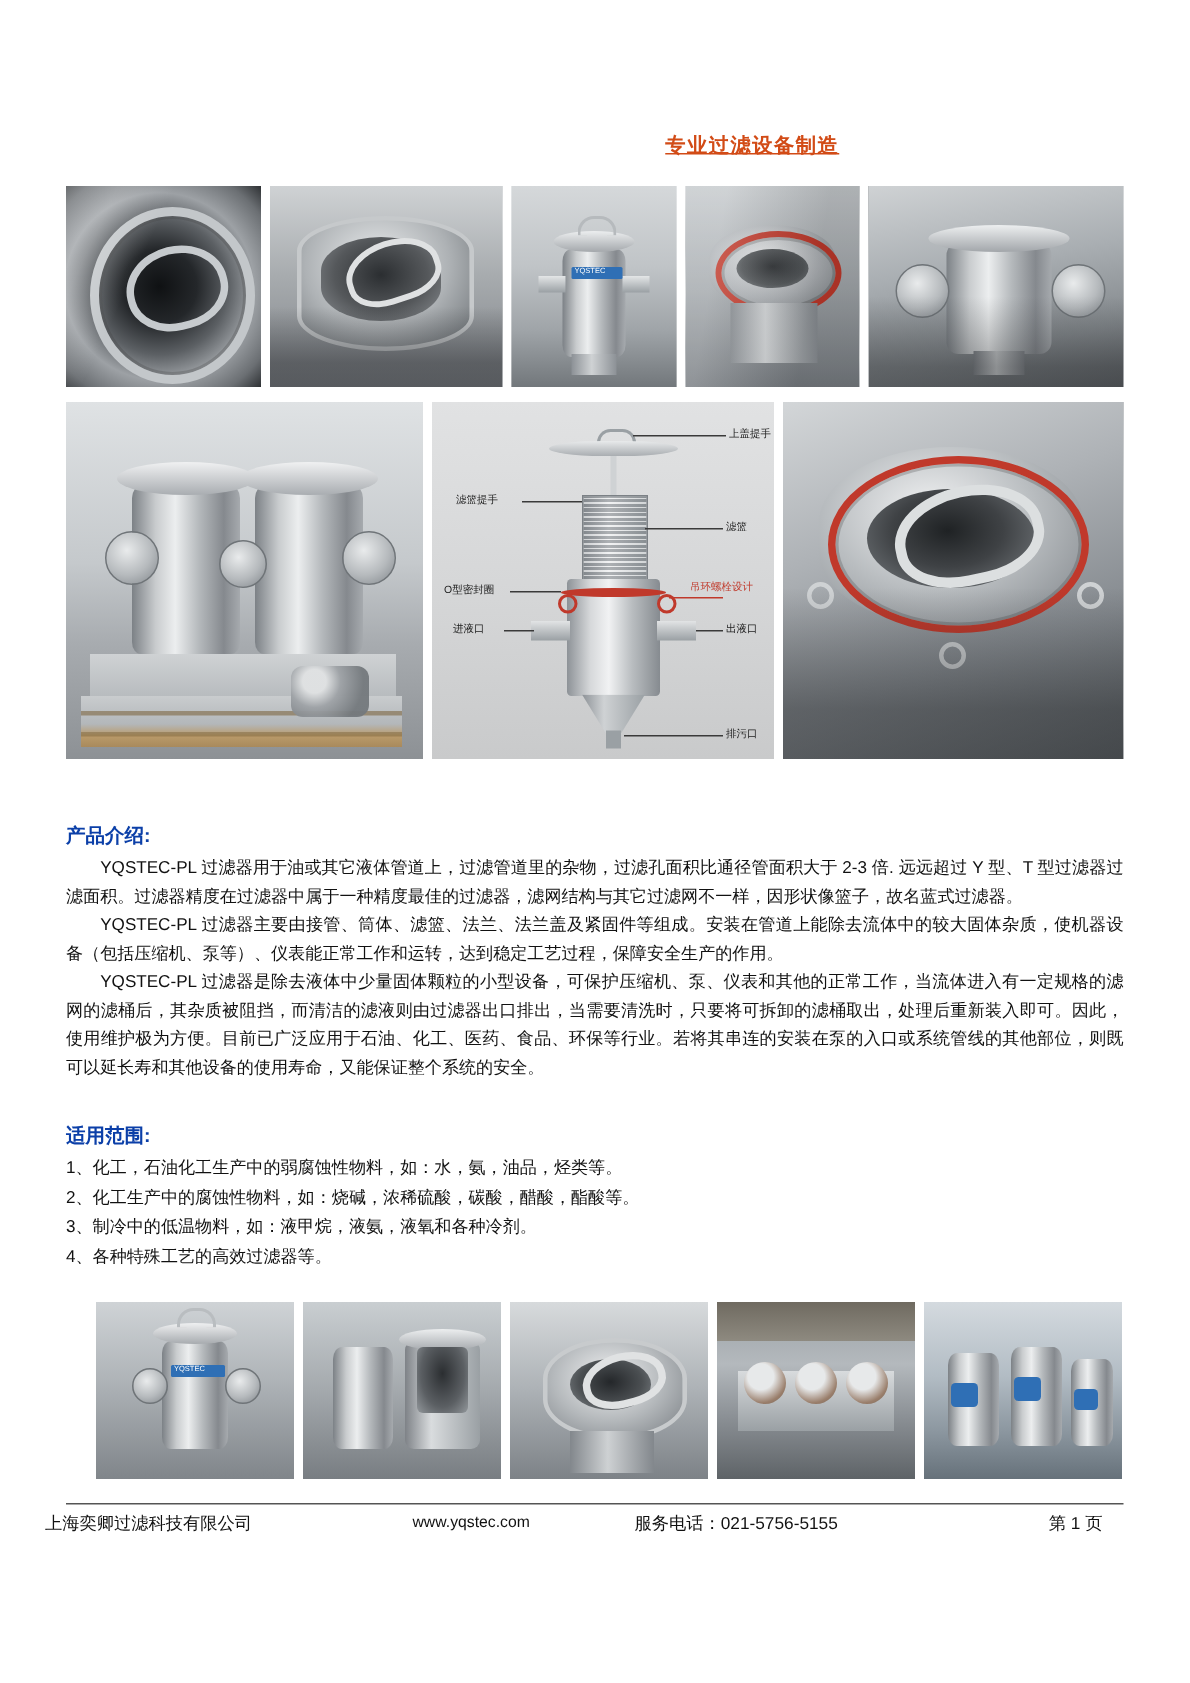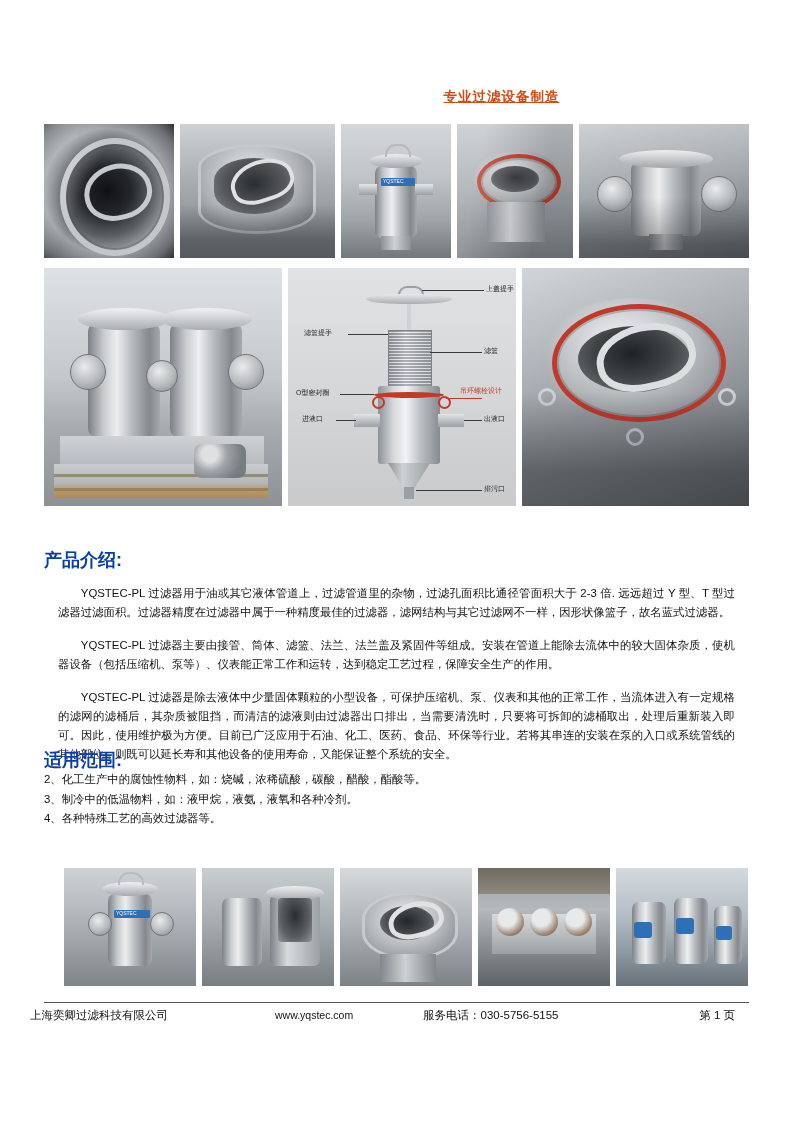--- a/index.html
+++ b/index.html
@@ -115,28 +115,28 @@
   .dg-lbl {
     position:absolute; font-size:7px; color:#1d1d1d; white-space:nowrap;
     font-family:"Liberation Sans", sans-serif;
   }
   .dg-lbl.red { color:#c0392b; }
   .dg-line { position:absolute; height:1px; background:#3a3a3a; }
   .dg-line.red { background:#c0392b; }
 
   
   .sec-title {
-    position:absolute; font-size:18px; font-weight:bold; color:#0b3fa8;
+    position:absolute; font-size:13px; font-weight:bold; color:#0b3fa8;
     font-family:"Liberation Sans", sans-serif;
   }
   .body-text {
     position:absolute; font-size:11.4px; line-height:19px; color:#111;
     text-align:justify; text-justify:inter-ideograph;
   }
-  .body-text p { margin:14px; text-indent:2em; }
+  .body-text p { margin:0; text-indent:2em; }
   .list-text { position:absolute; font-size:11.4px; line-height:19.5px; color:#111; }
   .list-text div { margin:0; }
 
   
   .footer-rule { position:absolute; left:44px; top:1002px; width:705px; height:1px; background:#555; }
   .footer {
     position:absolute; left:30px; top:1008px; width:705px; height:20px;
     font-size:11.5px; color:#111;
   }
   .footer .f-left { position:absolute; left:0; top:0; }
@@ -289,20 +289,21 @@
 
   <div class="body-text" style="left:44px; top:570px; width:705px;">
     <p>YQSTEC-PL 过滤器用于油或其它液体管道上，过滤管道里的杂物，过滤孔面积比通径管面积大于 2-3 倍. 远远超过 Y 型、T 型过滤器过滤面积。过滤器精度在过滤器中属于一种精度最佳的过滤器，滤网结构与其它过滤网不一样，因形状像篮子，故名蓝式过滤器。</p>
     <p>YQSTEC-PL 过滤器主要由接管、筒体、滤篮、法兰、法兰盖及紧固件等组成。安装在管道上能除去流体中的较大固体杂质，使机器设备（包括压缩机、泵等）、仪表能正常工作和运转，达到稳定工艺过程，保障安全生产的作用。</p>
     <p>YQSTEC-PL 过滤器是除去液体中少量固体颗粒的小型设备，可保护压缩机、泵、仪表和其他的正常工作，当流体进入有一定规格的滤网的滤桶后，其杂质被阻挡，而清洁的滤液则由过滤器出口排出，当需要清洗时，只要将可拆卸的滤桶取出，处理后重新装入即可。因此，使用维护极为方便。目前已广泛应用于石油、化工、医药、食品、环保等行业。若将其串连的安装在泵的入口或系统管线的其他部位，则既可以延长寿和其他设备的使用寿命，又能保证整个系统的安全。</p>
   </div>
 
   <div class="sec-title" style="left:44px; top:748px;text-align:right;">适用范围:</div>
 
   <div class="list-text" style="left:44px; top:770px; width:705px;">
+    <div>1、化工，石油化工生产中的弱腐蚀性物料，如：水，氨，油品，烃类等。</div>
     <div>2、化工生产中的腐蚀性物料，如：烧碱，浓稀硫酸，碳酸，醋酸，酯酸等。</div>
     <div>3、制冷中的低温物料，如：液甲烷，液氨，液氧和各种冷剂。</div>
     <div>4、各种特殊工艺的高效过滤器等。</div>
   </div>
 
   <div class="photo" style="left:64px; top:868px; width:132px; height:118px;">
     <div class="px" style="background:linear-gradient(180deg,#cfd3d6 0%,#aeb3b7 45%,#80858a 100%);"></div>
     <div class="vessel" style="left:44px; top:26px; width:44px; height:72px;"></div>
     <div style="position:absolute; left:38px; top:14px; width:56px; height:14px; border-radius:50%/50%;
                 background:linear-gradient(180deg,#eff0f1,#a7abaf);"></div>
@@ -354,17 +355,17 @@
     <div class="vessel" style="left:98px; top:38px; width:28px; height:58px;"></div>
     <div style="position:absolute; left:18px; top:54px; width:18px; height:16px; border-radius:3px; background:#2f6fb5;"></div>
     <div style="position:absolute; left:60px; top:50px; width:18px; height:16px; border-radius:3px; background:#2f6fb5;"></div>
     <div style="position:absolute; left:100px; top:58px; width:16px; height:14px; border-radius:3px; background:#2f6fb5;"></div>
   </div>
 
   <div class="footer-rule"></div>
   <div class="footer">
     <span class="f-left">上海奕卿过滤科技有限公司</span>
     <span class="f-mid">www.yqstec.com</span>
-    <span class="f-tel">服务电话：030-5756-5155</span>
+    <span class="f-tel">服务电话：021-5756-5155</span>
     <span class="f-page">第 1 页</span>
   </div>
 
 </div>
 
 </body></html>

